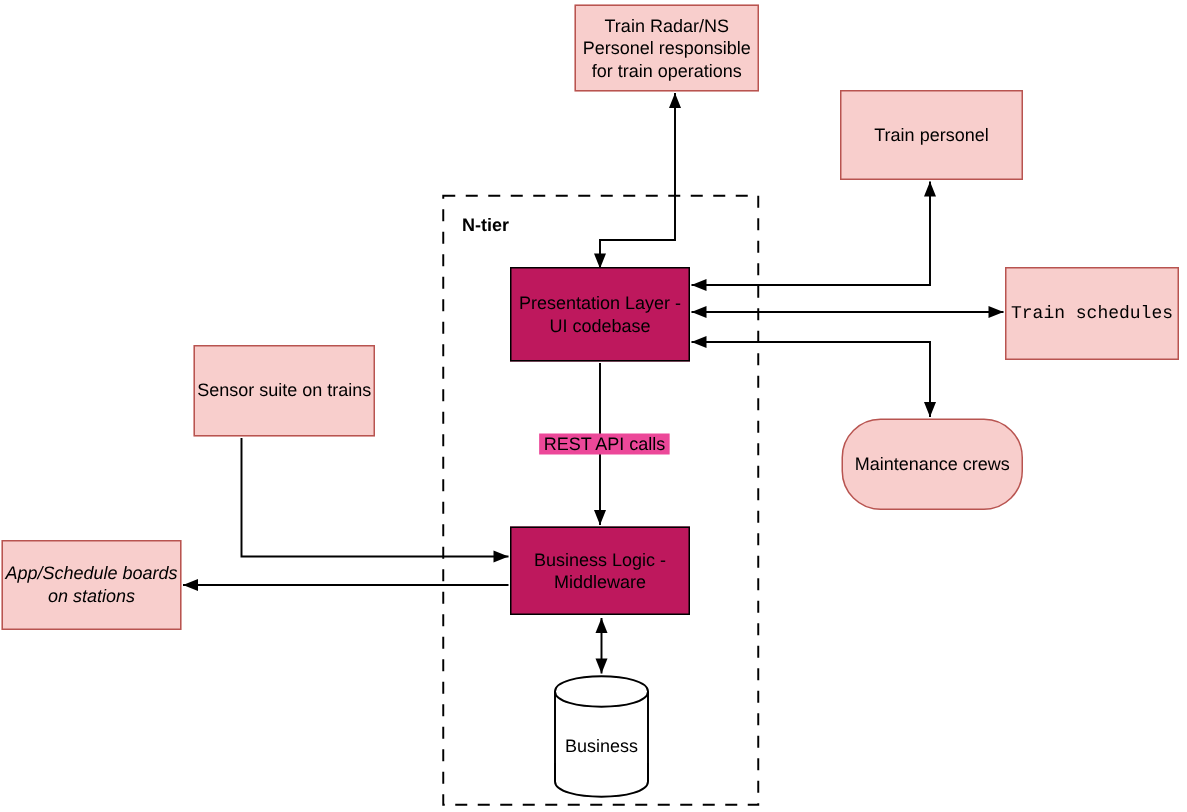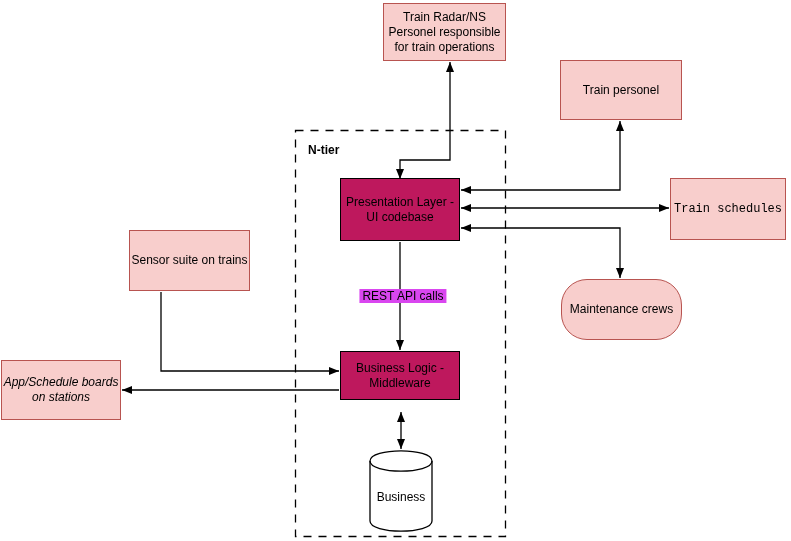--- a/index.html
+++ b/index.html
@@ -35,21 +35,21 @@
     background: #be185d;
     border: 1px solid #000000;
   }
   .lbl {
     position: absolute;
     white-space: pre-line;
     line-height: 1.2;
   }
   .lbl.ntier { font-weight: bold; }
   .lbl.rest {
-    background: #d946ef;
+    background: #ec4899;
     padding: 0 3px;
     transform: translateX(-50%);
   }
   .lbl.db { transform: translateX(-50%); }
 </style>
 </head>
 <body>
 
 <div class="canvas">
 
@@ -93,21 +93,21 @@
   <div class="node external" style="left:561px; top:279px; width:121px; height:61px;border-radius:26px;">Maintenance crews</div>
 
   <div class="node external" style="left:101px; top:230px; width:121px; height:61px;margin-left:28px;">Sensor suite on trains</div>
 
   <div class="node external" style="left:1px; top:360px; width:120px; height:60px;font-style:italic;">App/Schedule boards
 on stations</div>
 
   <div class="node internal" style="left:340px; top:178px; width:120px; height:63px;">Presentation Layer -
 UI codebase</div>
 
-  <div class="node internal" style="left:340px; top:351px; width:120px; height:49px;">Business Logic -
+  <div class="node internal" style="left:340px; top:351px; width:120px; height:59px;">Business Logic -
 Middleware</div>
 
   <div class="lbl ntier" style="left:308px; top:143px;">N-tier</div>
 
   <div class="lbl rest" style="left:403px; top:289px;">REST API calls</div>
 
   <div class="lbl db" style="left:401px; top:490px;">Business</div>
 
 </div>
 

